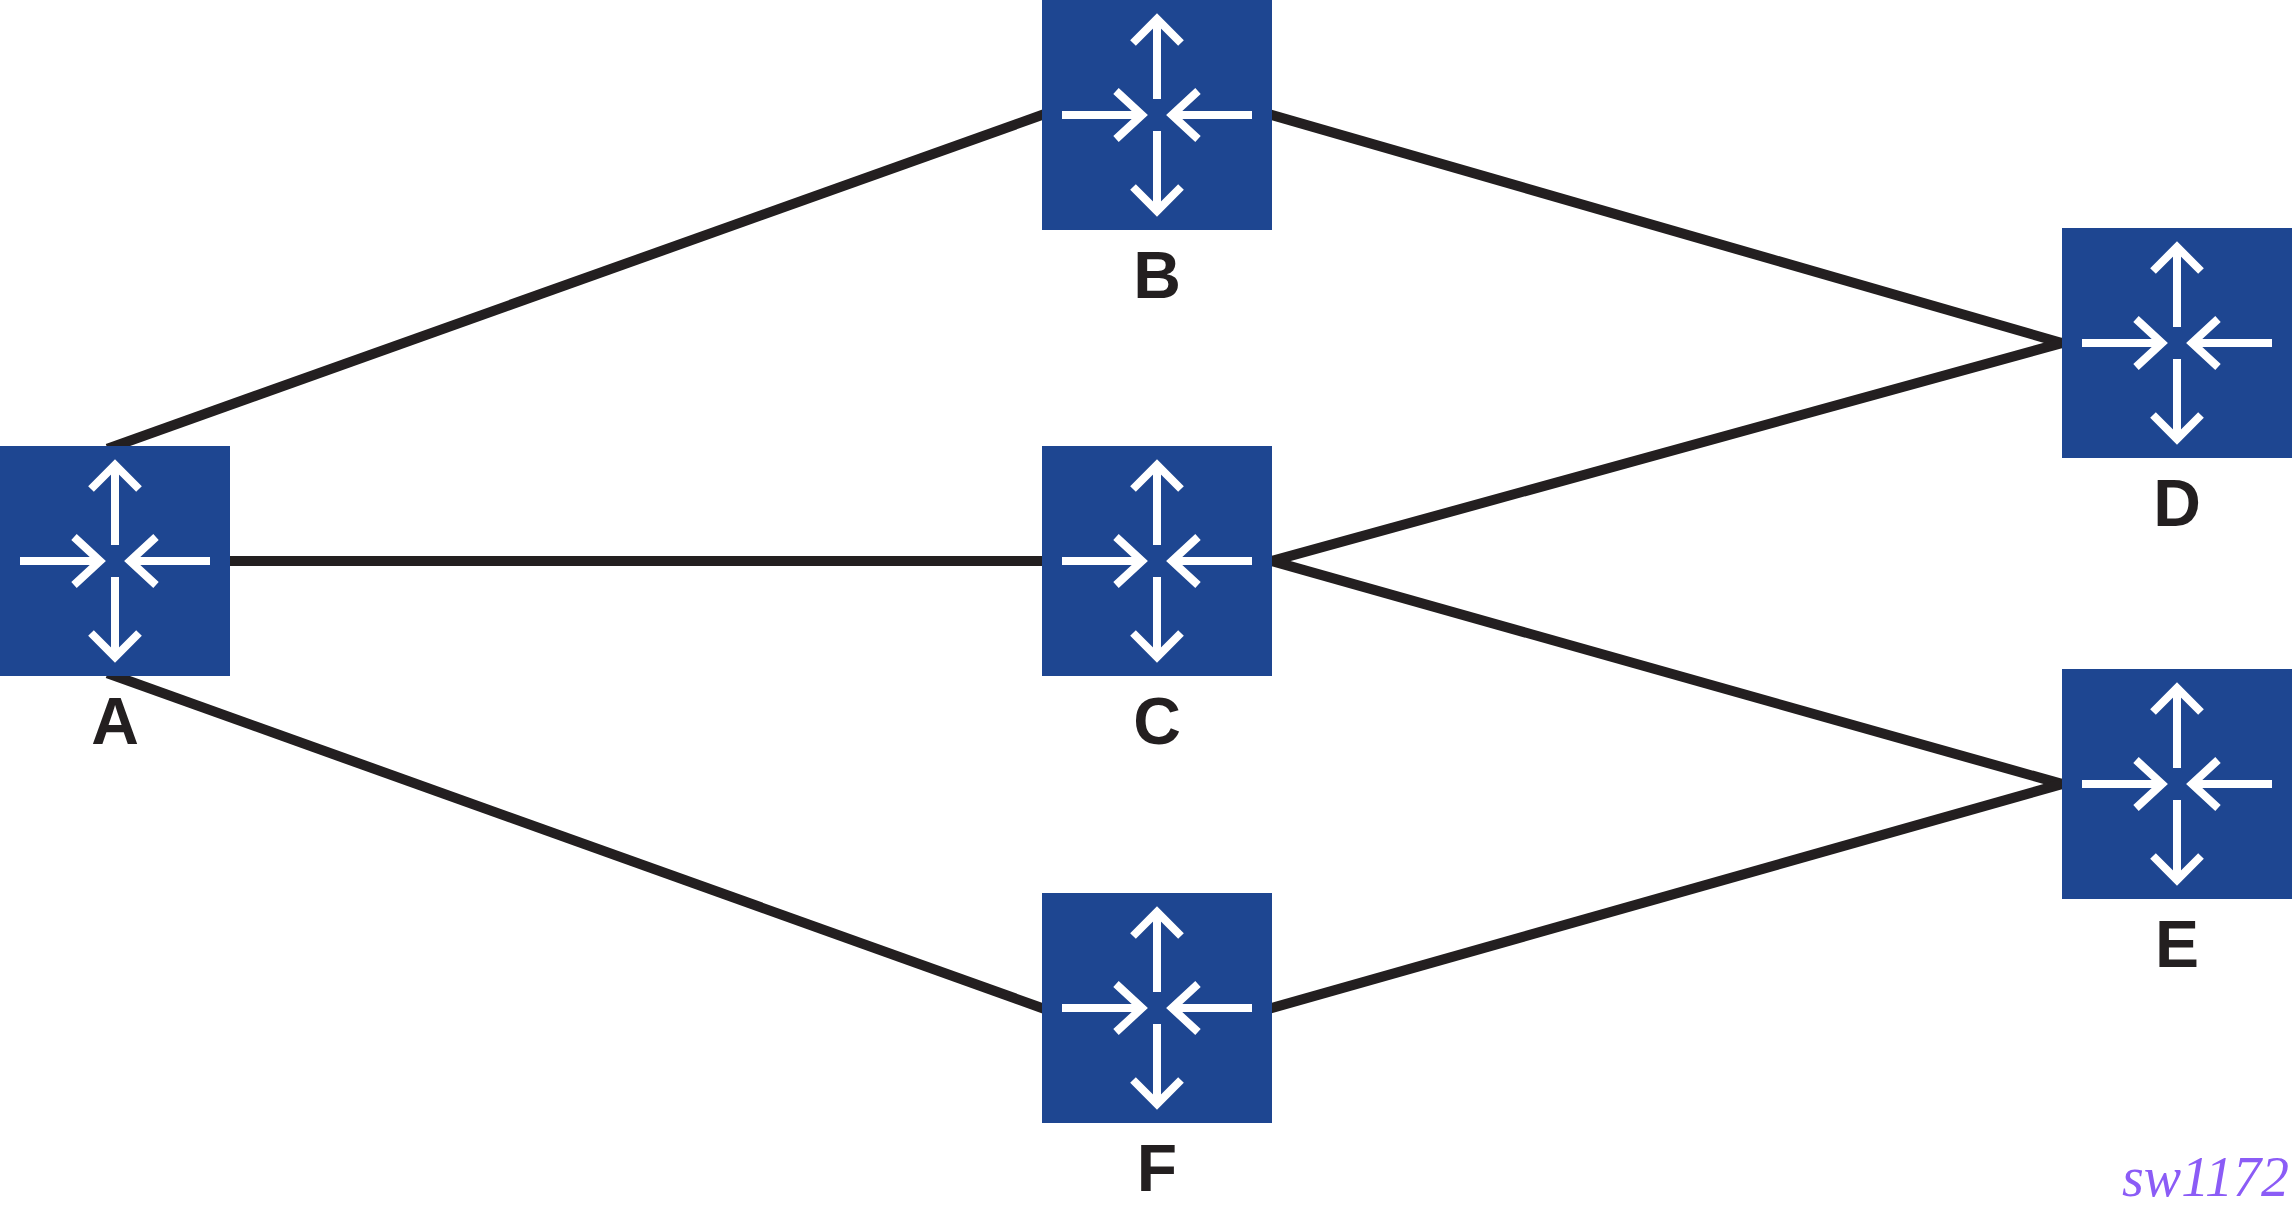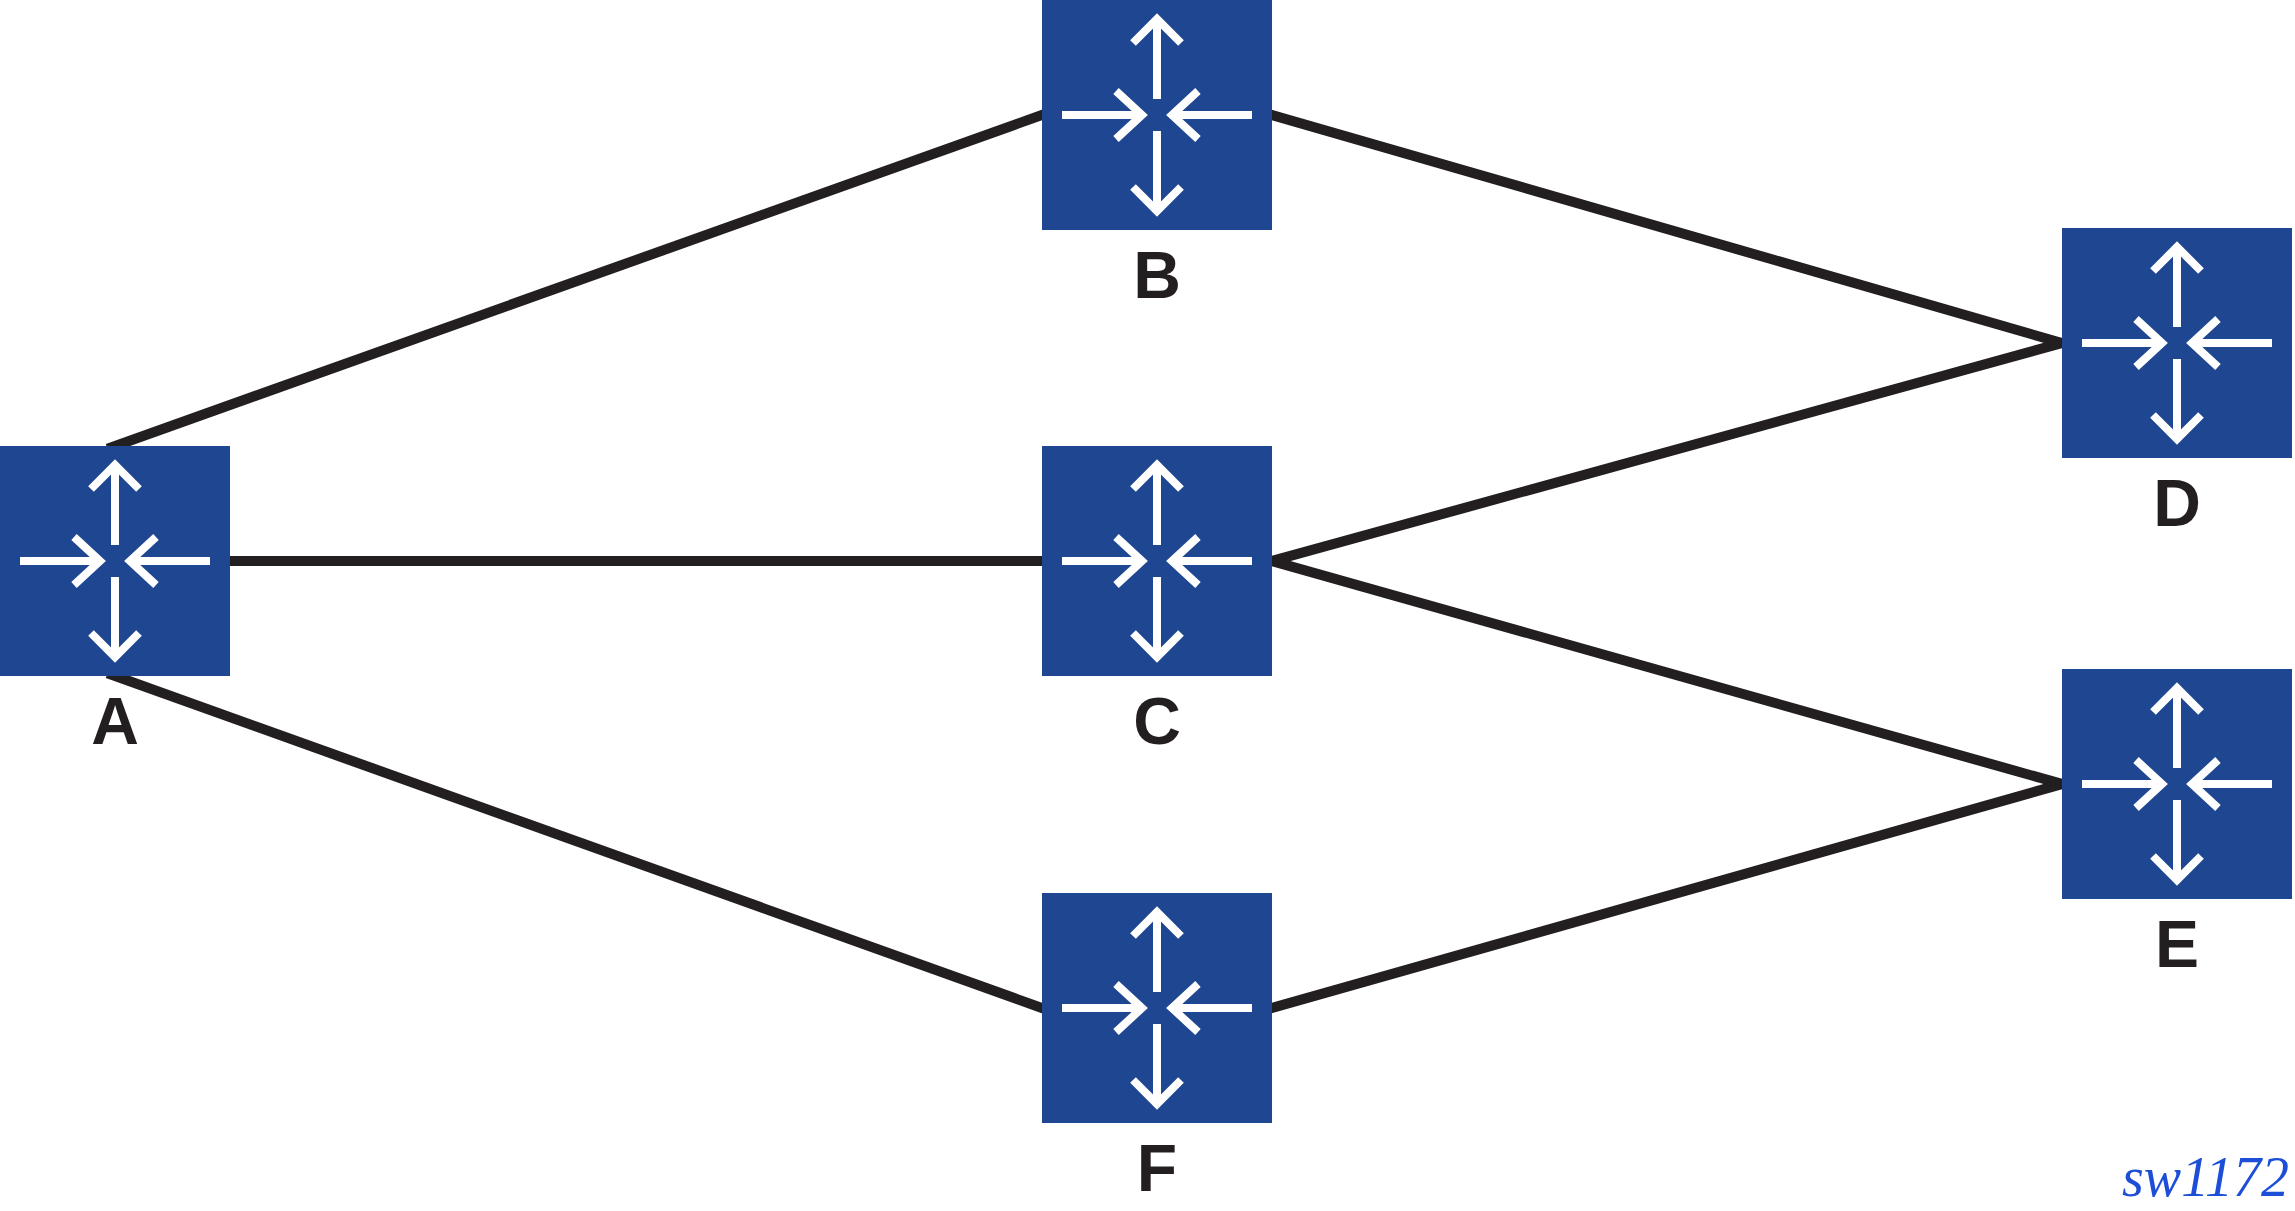--- a/index.html
+++ b/index.html
@@ -43,21 +43,21 @@
     color: #231f20;
   }
   .caption {
     position: absolute;
     right: 6px;
     bottom: 6px;
     font-family: "Liberation Serif", serif;
     font-style: italic;
     font-size: 56px;
     line-height: 1;
-    color: #1d4ed8;
+    color: #8b5cf6;
   }
 </style>
 </head>
 <body>
 
 <div class="stage">
   <svg class="links" xmlns="http://www.w3.org/2000/svg" viewBox="0 0 2295 1211">
       <line x1="107.46588084653331" y1="448.69017631046114" x2="1049.5341191534667" y2="112.30982368953886" stroke="#231f20" stroke-width="10"></line>
       <line x1="222" y1="561" x2="1050" y2="561" stroke="#231f20" stroke-width="10"></line>
       <line x1="107.46845727878203" y1="673.3026190038356" x2="1049.5315427212179" y2="1010.6973809961644" stroke="#231f20" stroke-width="10"></line>

